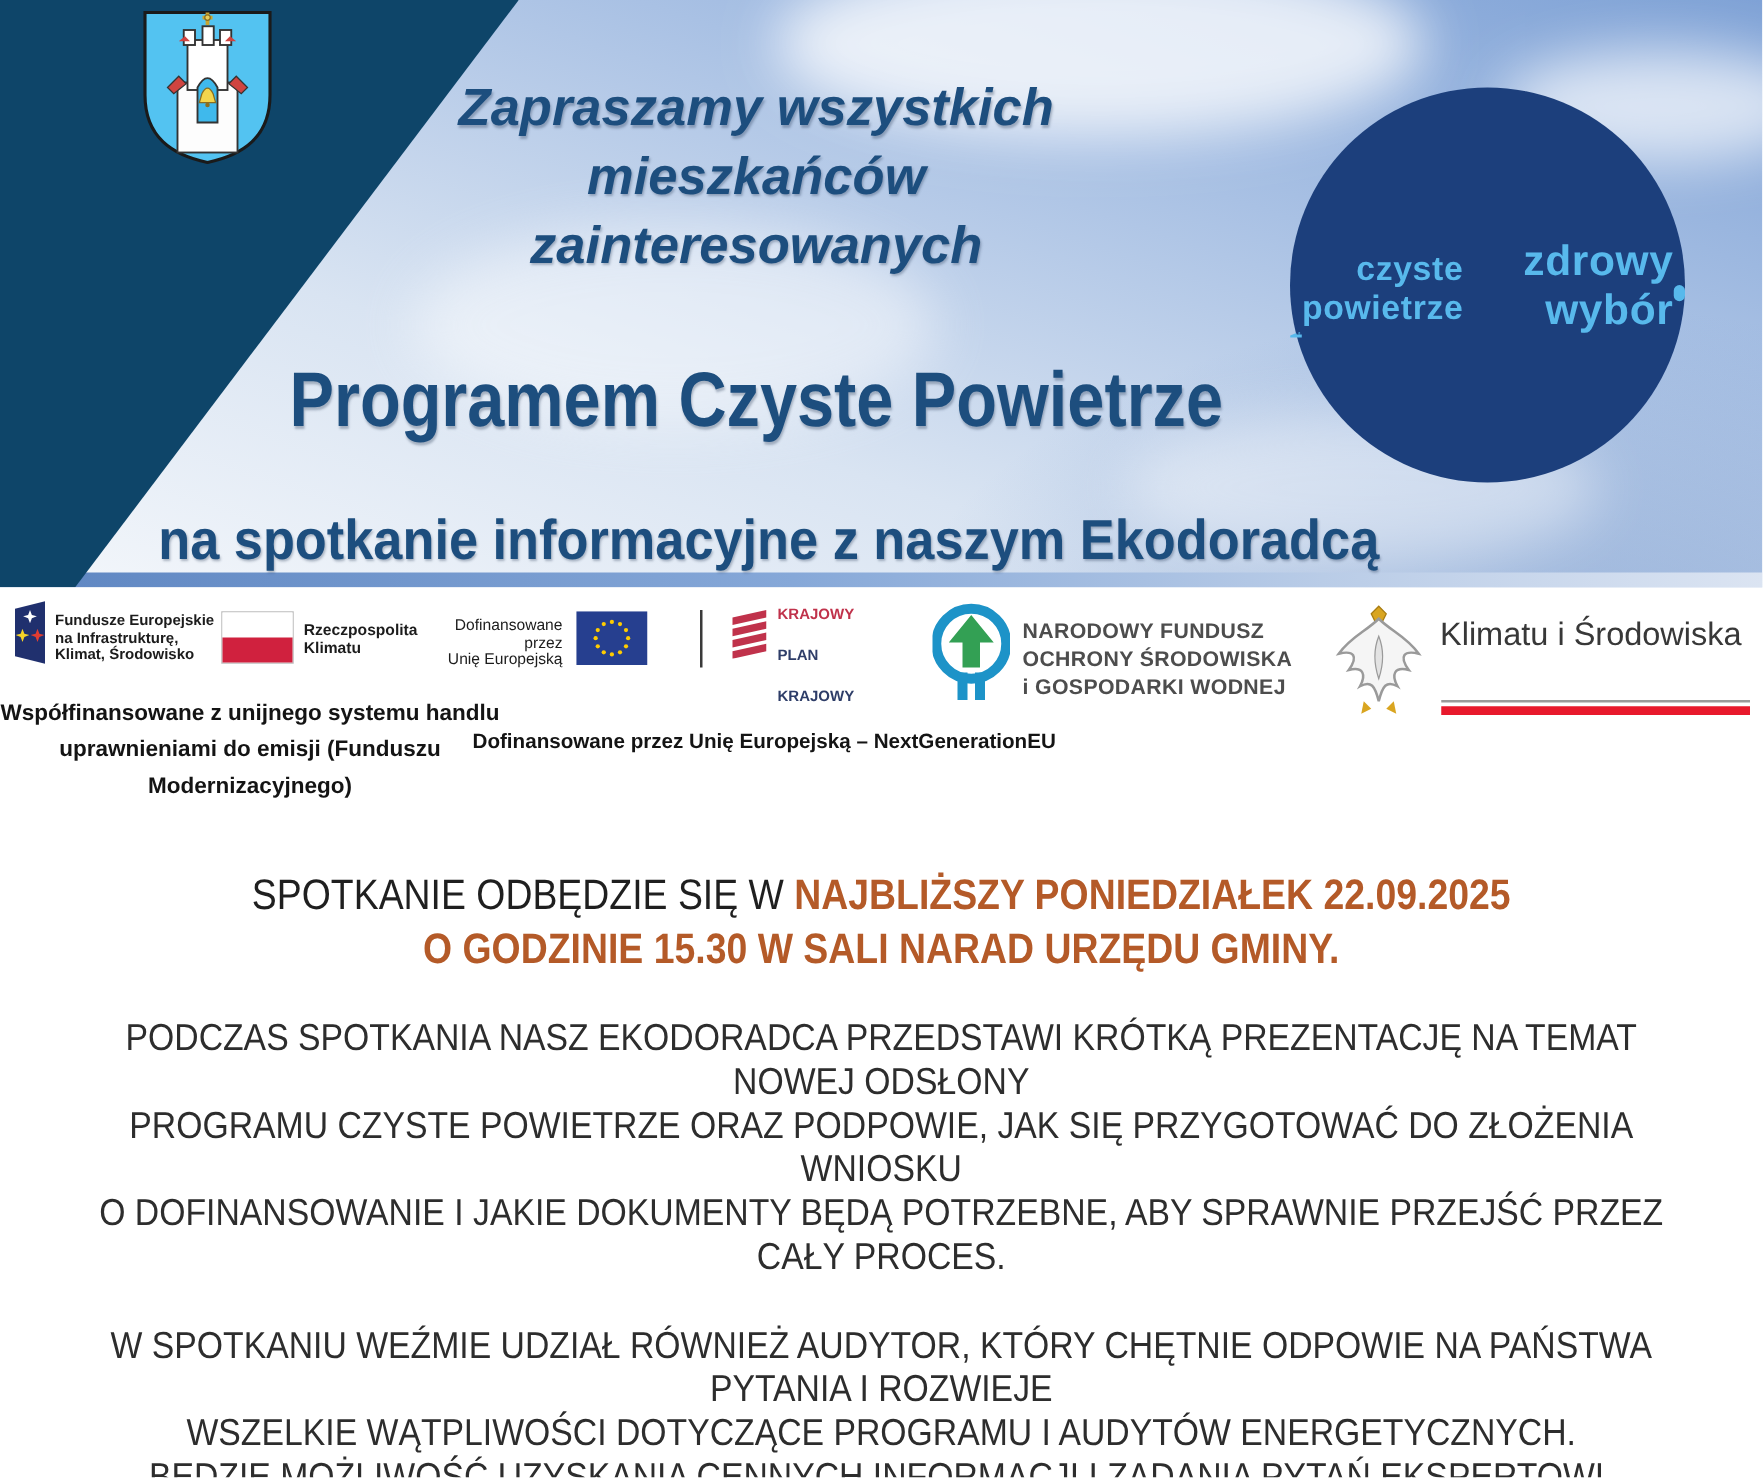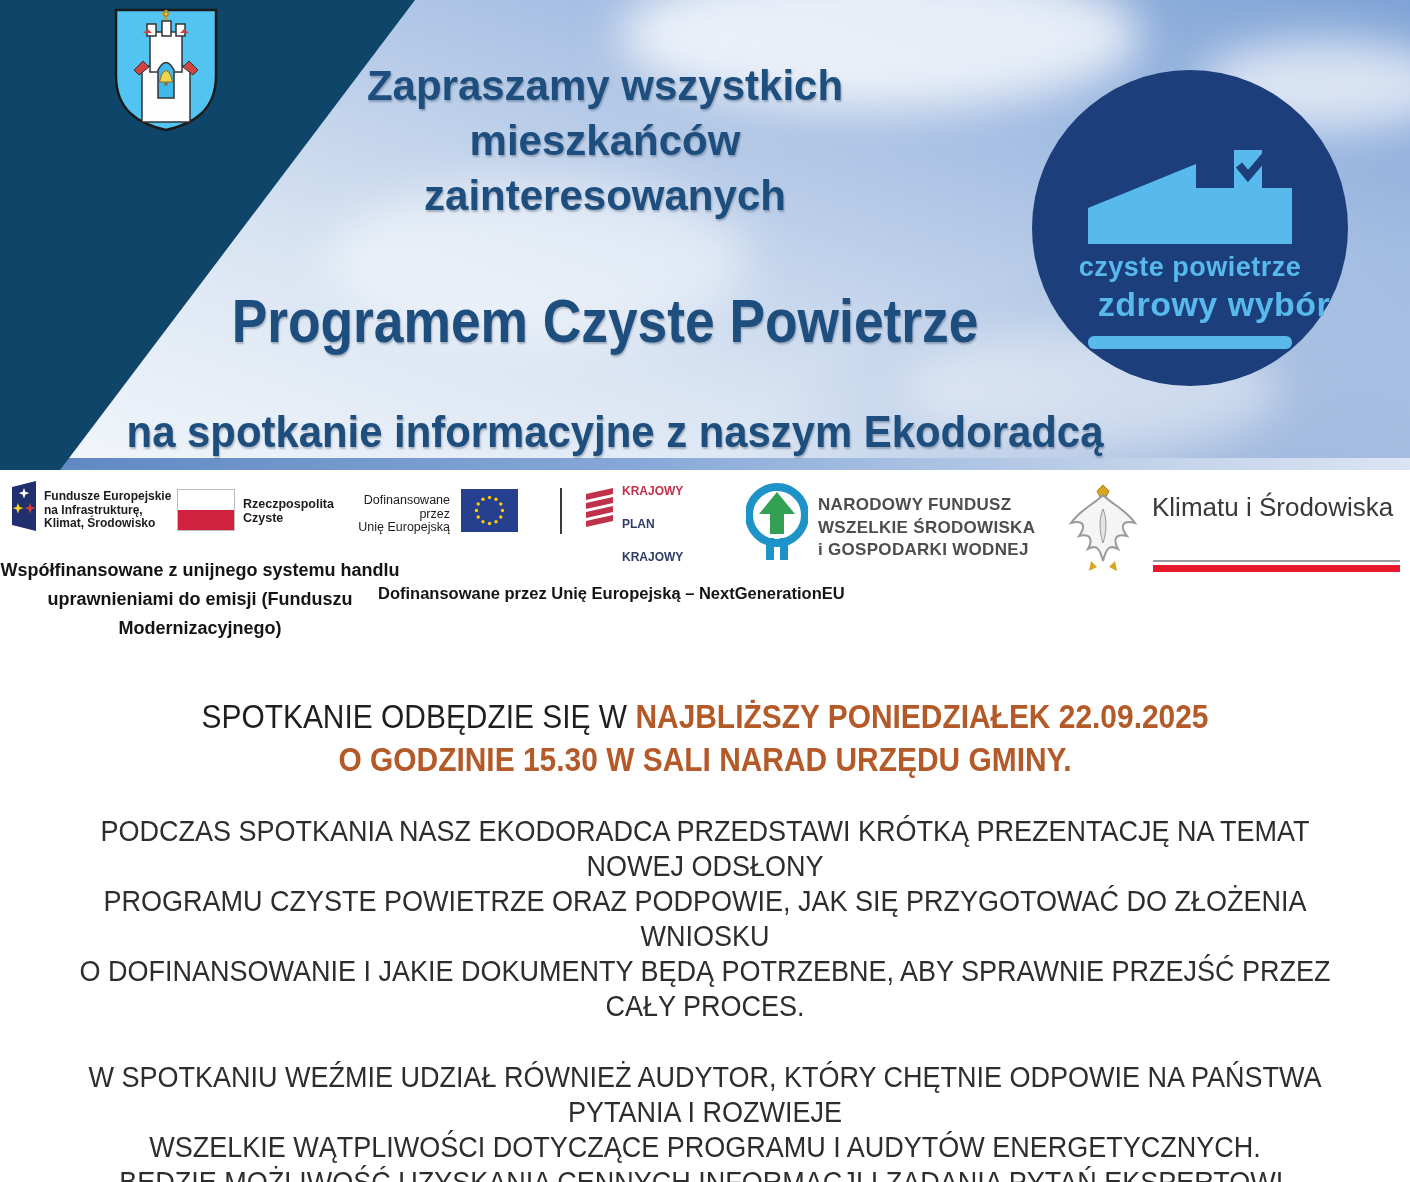--- a/index.html
+++ b/index.html
@@ -29,38 +29,39 @@
     position:absolute; left:0; top:0; width:100%; height:100%;
     background:#0e4569;
     clip-path:polygon(0 0, 415px 0, 60px 100%, 0 100%);
   }
   .coat-of-arms { position:absolute; left:112px; top:6px; width:108px; height:128px; }
 
   .invite-block {
     position:absolute; left:0; top:58px; width:1210px; text-align:center;
     color:#1d4e7e; font-weight:bold; font-size:42px; line-height:55px;
     text-shadow:1px 2px 2px rgba(20,40,70,.3);
+    font-style:italic;
   }
   .program-title {
     position:absolute; left:0; top:285px; width:1210px; text-align:center;
     color:#1d4e7e; font-weight:bold; font-size:62px;
     transform:scaleX(.86); transform-origin:50% 0;
     text-shadow:1px 2px 2px rgba(20,40,70,.3);
   }
   .meeting-line {
     position:absolute; left:0; top:406px; width:1230px; text-align:center;
     color:#1d4e7e; font-weight:bold; font-size:45px;
     transform:scaleX(.93); transform-origin:50% 0;
     text-shadow:1px 2px 2px rgba(20,40,70,.3);
   }
 
   .badge {
     position:absolute; left:1032px; top:70px; width:316px; height:316px;
     background:#1c3f7c; border-radius:50%;
-    display:flex; flex-direction:column; align-items:center;
+    display:flex; flex-direction:row; align-items:center;text-align:right;
   }
   .badge svg { margin-top:80px; }
   .badge-line1 { color:#58b9ec; font-weight:bold; font-size:27px; margin-top:6px; letter-spacing:.5px; }
   .badge-line2 { color:#58b9ec; font-weight:bold; font-size:34px; margin-top:2px; letter-spacing:.5px;margin-left:48px; }
   .badge-bar  { width:204px; height:13px; border-radius:6px; background:#58b9ec; margin-top:12px; }
 
   
   .logo-band { position:relative; width:1410px; height:155px; background:#ffffff; }
   .abs { position:absolute; }
   .fe-text   { left:44px;  top:20px; font-size:12px; font-weight:bold; line-height:13.5px; color:#1c1c1c; }
@@ -159,21 +160,21 @@
       <div>na Infrastrukturę,</div>
       <div>Klimat, Środowisko</div>
     </div>
 
     <div class="abs pl-flag">
       <div class="w"></div>
         <div class="r"></div>
     </div>
     <div class="abs pl-text">
       <div>Rzeczpospolita</div>
-      <div>Czyste</div>
+      <div>Klimatu</div>
     </div>
 
     <div class="abs cofund-text">
       <div>Dofinansowane przez</div>
       <div>Unię Europejską</div>
     </div>
     <svg class="abs eu-flag" width="57" height="43" viewBox="0 0 57 43">
       <rect width="57" height="43" fill="#263f8f"></rect>
       <g fill="#ffcc00">
         <circle cx="41.5" cy="21.5" r="1.7"></circle>
@@ -208,21 +209,21 @@
     </div>
 
     <svg class="abs nfos-icon" width="62" height="82" viewBox="0 0 62 82">
       <circle cx="31" cy="33" r="28" fill="#ffffff" stroke="#1d93c8" stroke-width="8"></circle>
       <polygon points="31,10 49,32 38,32 38,52 24,52 24,32 13,32" fill="#33a054"></polygon>
       <rect x="20" y="56" width="8" height="22" fill="#1d93c8"></rect>
       <rect x="34" y="56" width="8" height="22" fill="#1d93c8"></rect>
     </svg>
     <div class="abs nfos-text">
       <div>NARODOWY FUNDUSZ</div>
-      <div>WSZELKIE ŚRODOWISKA</div>
+      <div>OCHRONY ŚRODOWISKA</div>
       <div>i GOSPODARKI WODNEJ</div>
     </div>
 
     <svg class="abs eagle" width="80" height="92" viewBox="0 0 80 92">
       <polygon points="34,8 40,2 46,8 43,14 37,14" fill="#d9a520" stroke="#a87c12" stroke-width="1"></polygon>
       <path d="M40,12 C30,22 18,26 8,40 C20,37 24,42 16,53 C28,50 30,57 25,66 C34,61 37,66 40,78
                C43,66 46,61 55,66 C50,57 52,50 64,53 C56,42 60,37 72,40 C62,26 50,22 40,12 Z" fill="#f5f5f5" stroke="#9a9a9a" stroke-width="2"></path>
       <path d="M40,26 C36,36 36,48 40,60 C44,48 44,36 40,26 Z" fill="#e3e3e3" stroke="#9a9a9a" stroke-width="1"></path>
       <polygon points="28,78 34,84 26,88" fill="#d9a520"></polygon>
       <polygon points="52,78 46,84 54,88" fill="#d9a520"></polygon>

